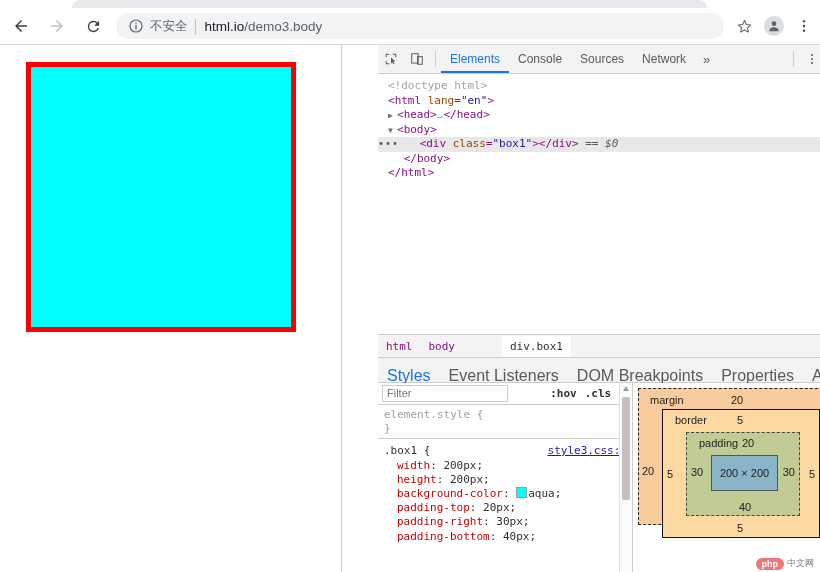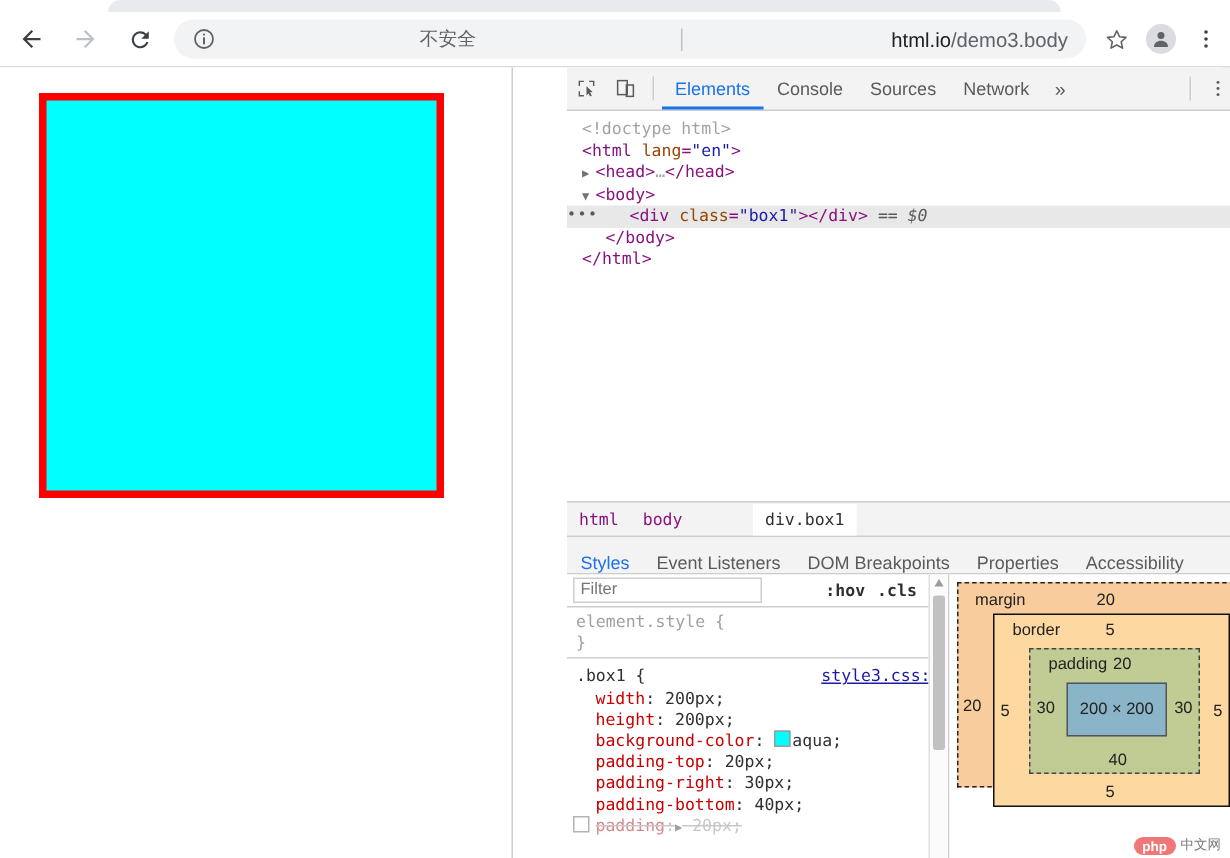--- a/index.html
+++ b/index.html
@@ -36,21 +36,20 @@
     width:30px;height:30px;margin-left:6px;
     display:flex;align-items:center;justify-content:center;
     border-radius:50%;
   }
   .nav-btn svg{display:block;}
   #omnibox{
     flex:1;height:26px;margin:0 6px 0 8px;
     background:#f1f3f4;border-radius:13px;
     display:flex;align-items:center;padding:0 12px;
     min-width:0;
-    justify-content:space-between;
   }
   #info-icon{width:16px;height:16px;flex:none;margin-right:6px;}
   #security-label{
     font-size:12.5px;color:#5f6368;white-space:nowrap;margin-right:7px;
     font-family:"DejaVu Sans", sans-serif;
   }
   #omnibox-divider{width:1px;height:15px;background:#bdc1c6;margin-right:9px;flex:none;}
   #url-text{font-size:13.5px;color:#202124;white-space:nowrap;overflow:hidden;}
   #url-text .dim{color:#5f6368;}
   .tool-icon{
@@ -119,21 +118,21 @@
     display:flex;align-items:center;background:#f3f3f3;
     font-family:"DejaVu Sans Mono", monospace;font-size:11px;
   }
   .crumb{padding:0 8px;line-height:21px;height:21px;color:#881280;}
   .crumb.last{background:#ffffff;color:#303030;margin-left:39px;}
   
   #sidebar-tabs{
     height:24px;border-bottom:1px solid #cdcdcd;display:flex;align-items:center;
     background:#f3f3f3;
   }
-  .sb-tab{font-size:12px;color:#5a5a5a;padding:0 9px;line-height:23px;height:23px;white-space:nowrap;margin-top:11px;}
+  .sb-tab{font-size:16px;color:#5a5a5a;padding:0 9px;line-height:23px;height:23px;white-space:nowrap;margin-top:11px;}
   .sb-tab.active{color:#1a73e8;box-shadow:inset 0 -2px 0 #1a73e8;}
   
   #styles-pane{display:flex;height:195px;}
   #styles-left{width:254px;position:relative;border-right:1px solid #cdcdcd;}
   #filter-row{
     height:21px;display:flex;align-items:center;border-bottom:1px solid #cdcdcd;
     background:#fff;
   }
   #filter-input{
     width:116px;height:15px;margin-left:4px;border:1px solid #cdcdcd;
@@ -395,23 +394,20 @@
         </div>
         <div class="css-line indent">
           <span class="prop">padding-top</span><span class="pval">: </span><span class="pval">20px;</span>
         </div>
         <div class="css-line indent">
           <span class="prop">padding-right</span><span class="pval">: </span><span class="pval">30px;</span>
         </div>
         <div class="css-line indent">
           <span class="prop">padding-bottom</span><span class="pval">: </span><span class="pval">40px;</span>
         </div>
-        <div class="css-line" style="padding-left:4px">
-          <span class="cb"></span><span class="disabled-line"><span class="prop">padding</span>:<span class="shorthand-arrow">▶</span> <span>20px;</span></span>
-        </div>
       </div>
 
       <div id="styles-scroll">
         <div class="up-arrow"></div>
         <div class="thumb"></div>
       </div>
     </div>
 
     <div id="boxmodel-pane">
       <div id="bm-margin">

